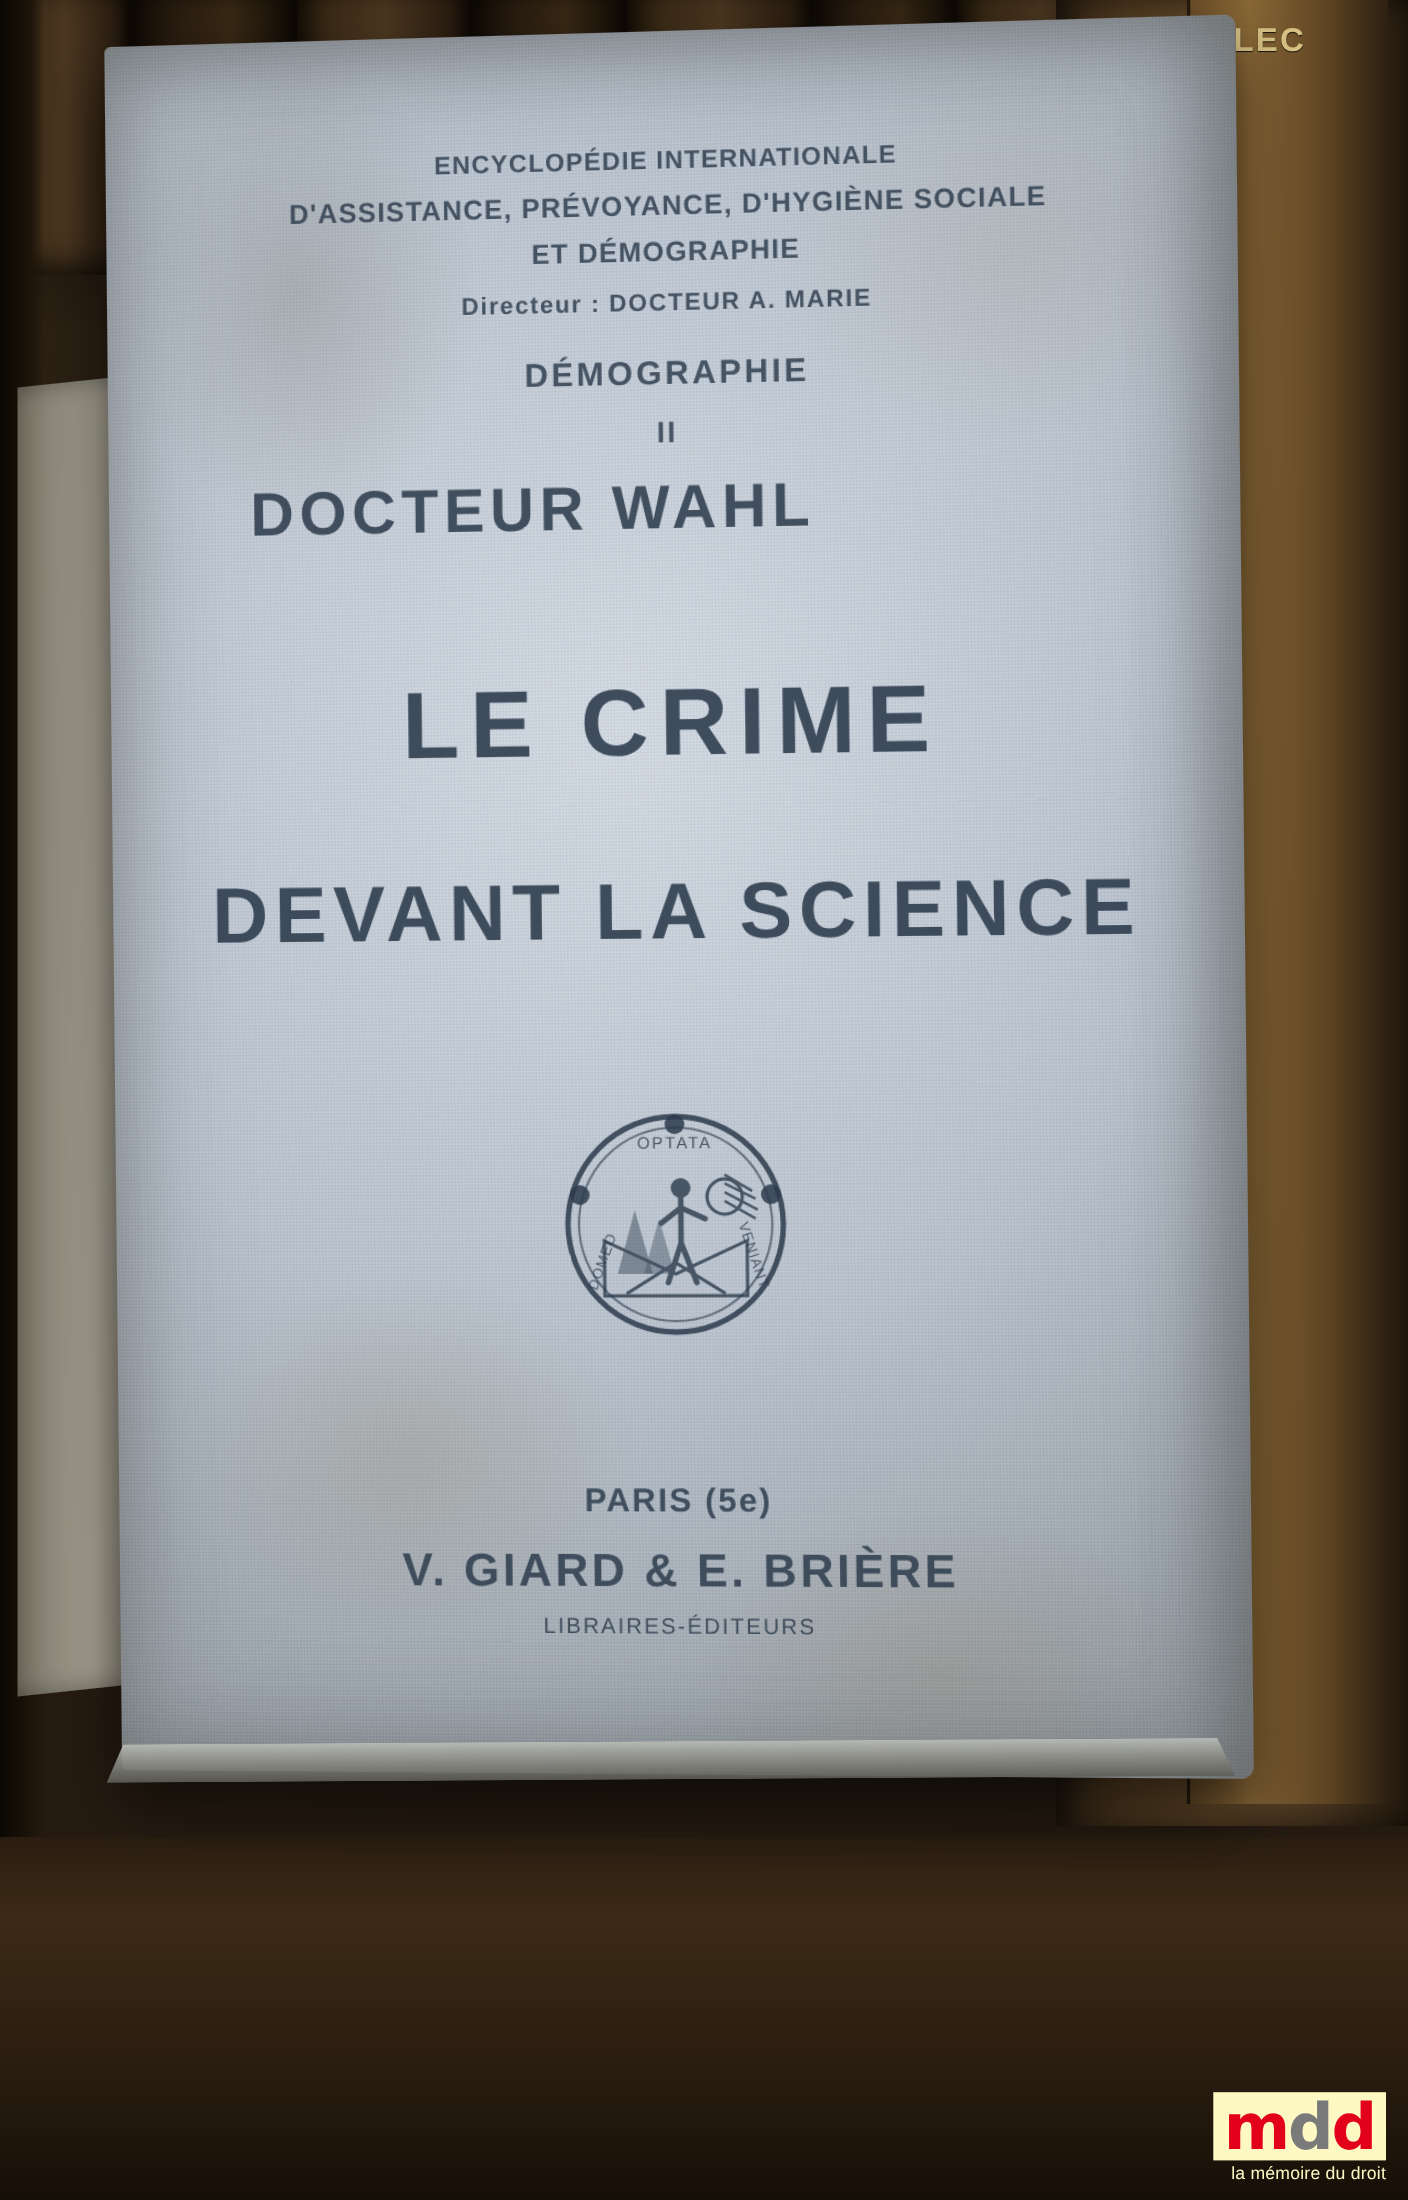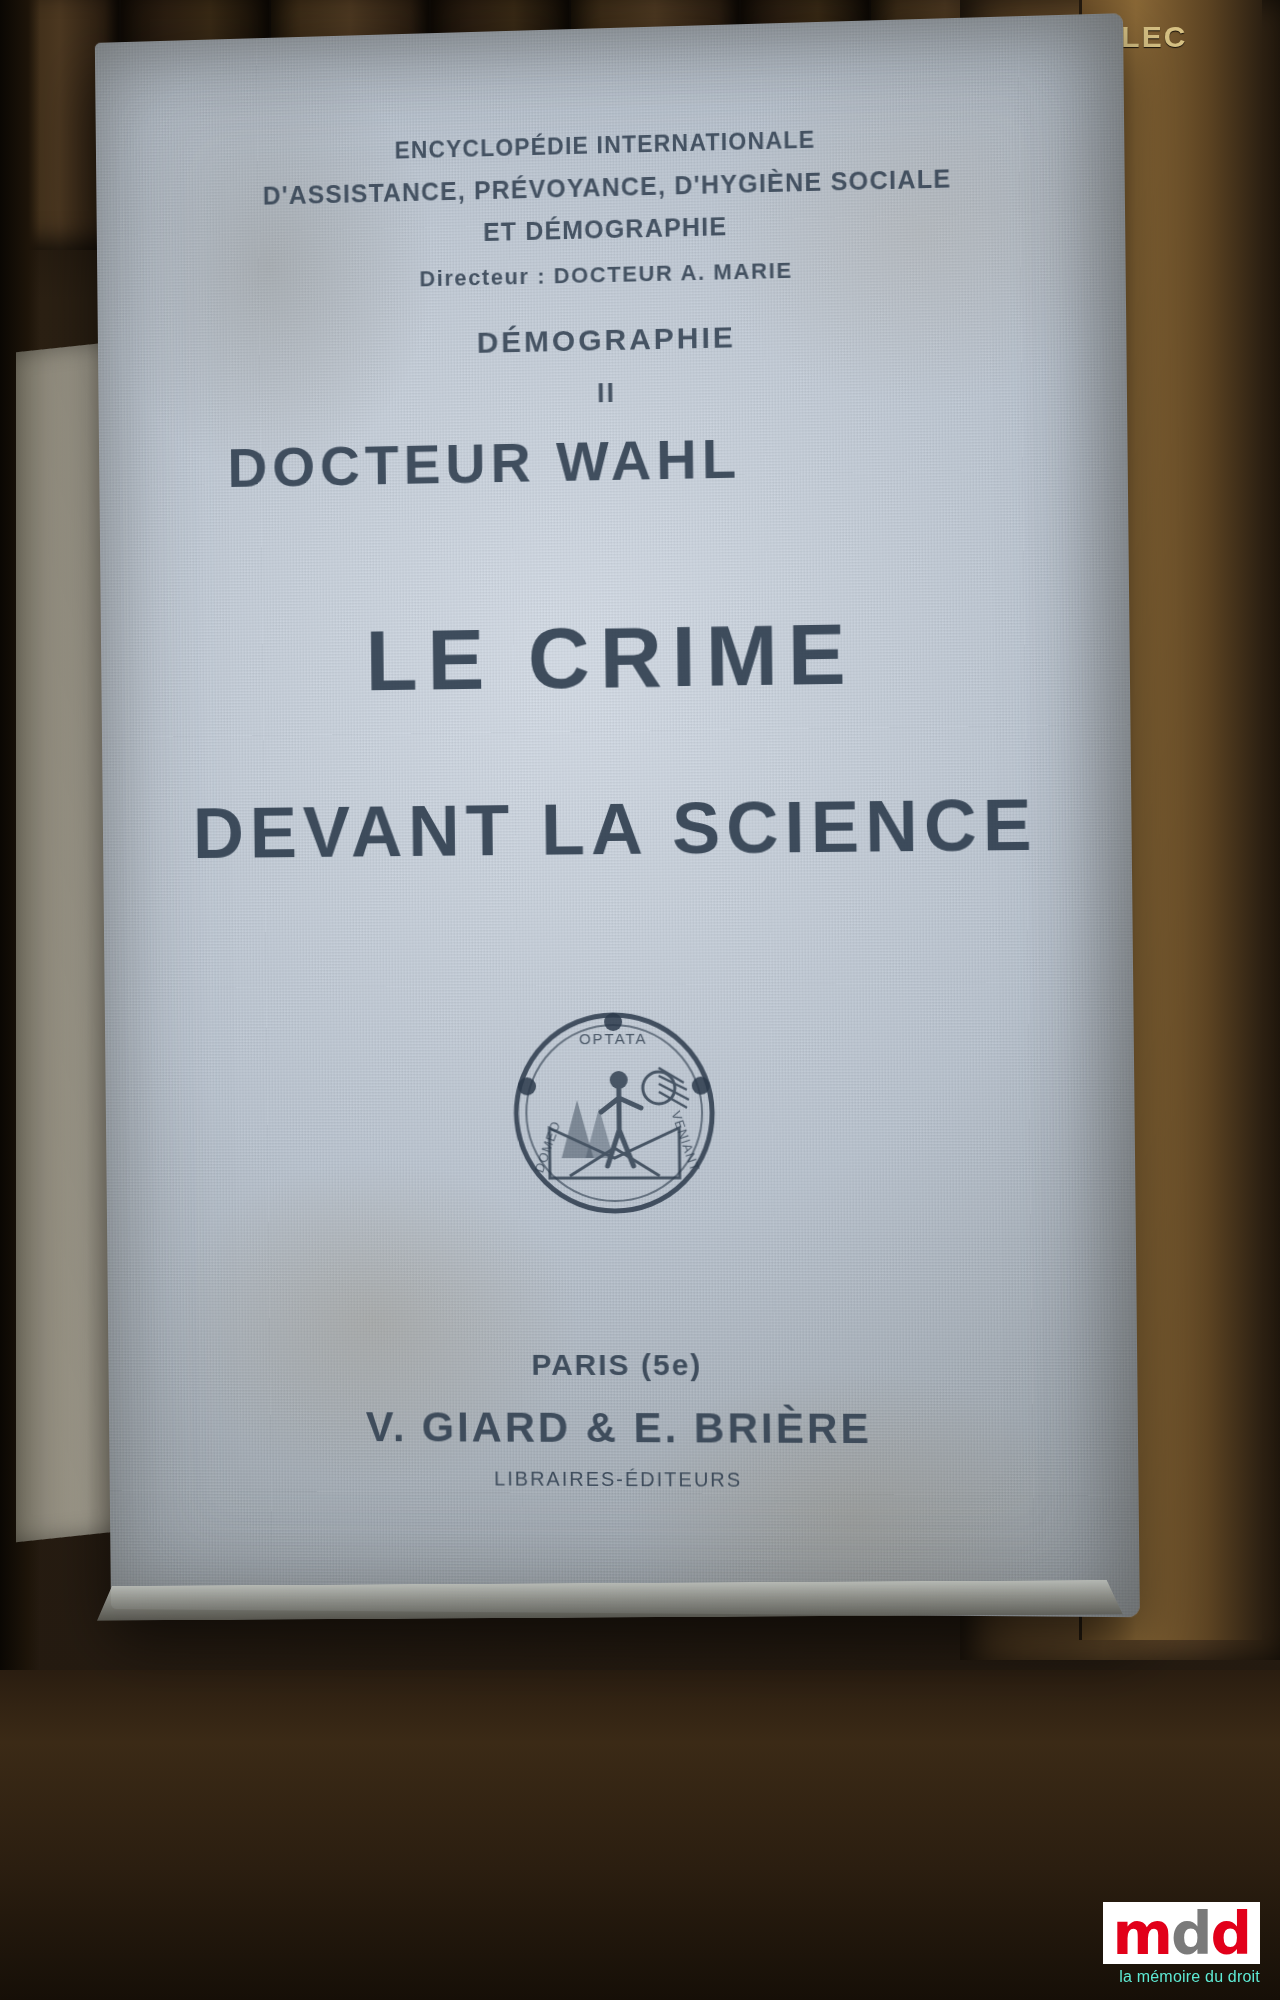--- a/index.html
+++ b/index.html
@@ -235,38 +235,38 @@
   }
 
   
   .wm {
     position: absolute;
     right: 20px; bottom: 14px;
     text-align: right;
   }
   .wm-box {
     display: inline-block;
-    background: #ffffff;
+    background: #fef9c3;
     padding: 6px 10px 4px 10px;
   }
   .wm-letters {
     font-size: 58px;
     font-weight: bold;
     letter-spacing: -2px;
     line-height: .9;
     color: #e2001a;
     font-family: "DejaVu Sans", sans-serif;
   }
   .wm-letters .m { color: #e2001a; }
   .wm-letters .d1 { color: #7a7a7a; }
   .wm-letters .d2 { color: #e2001a; }
   .wm-tag {
     margin-top: 4px;
     font-size: 16px;
-    color: #5eead4;
+    color: #fef9c3;
     letter-spacing: .2px;
   }
 </style>
 </head>
 <body>
 
 <div class="photo">
 
   <div class="bg-shelf"></div>
 

